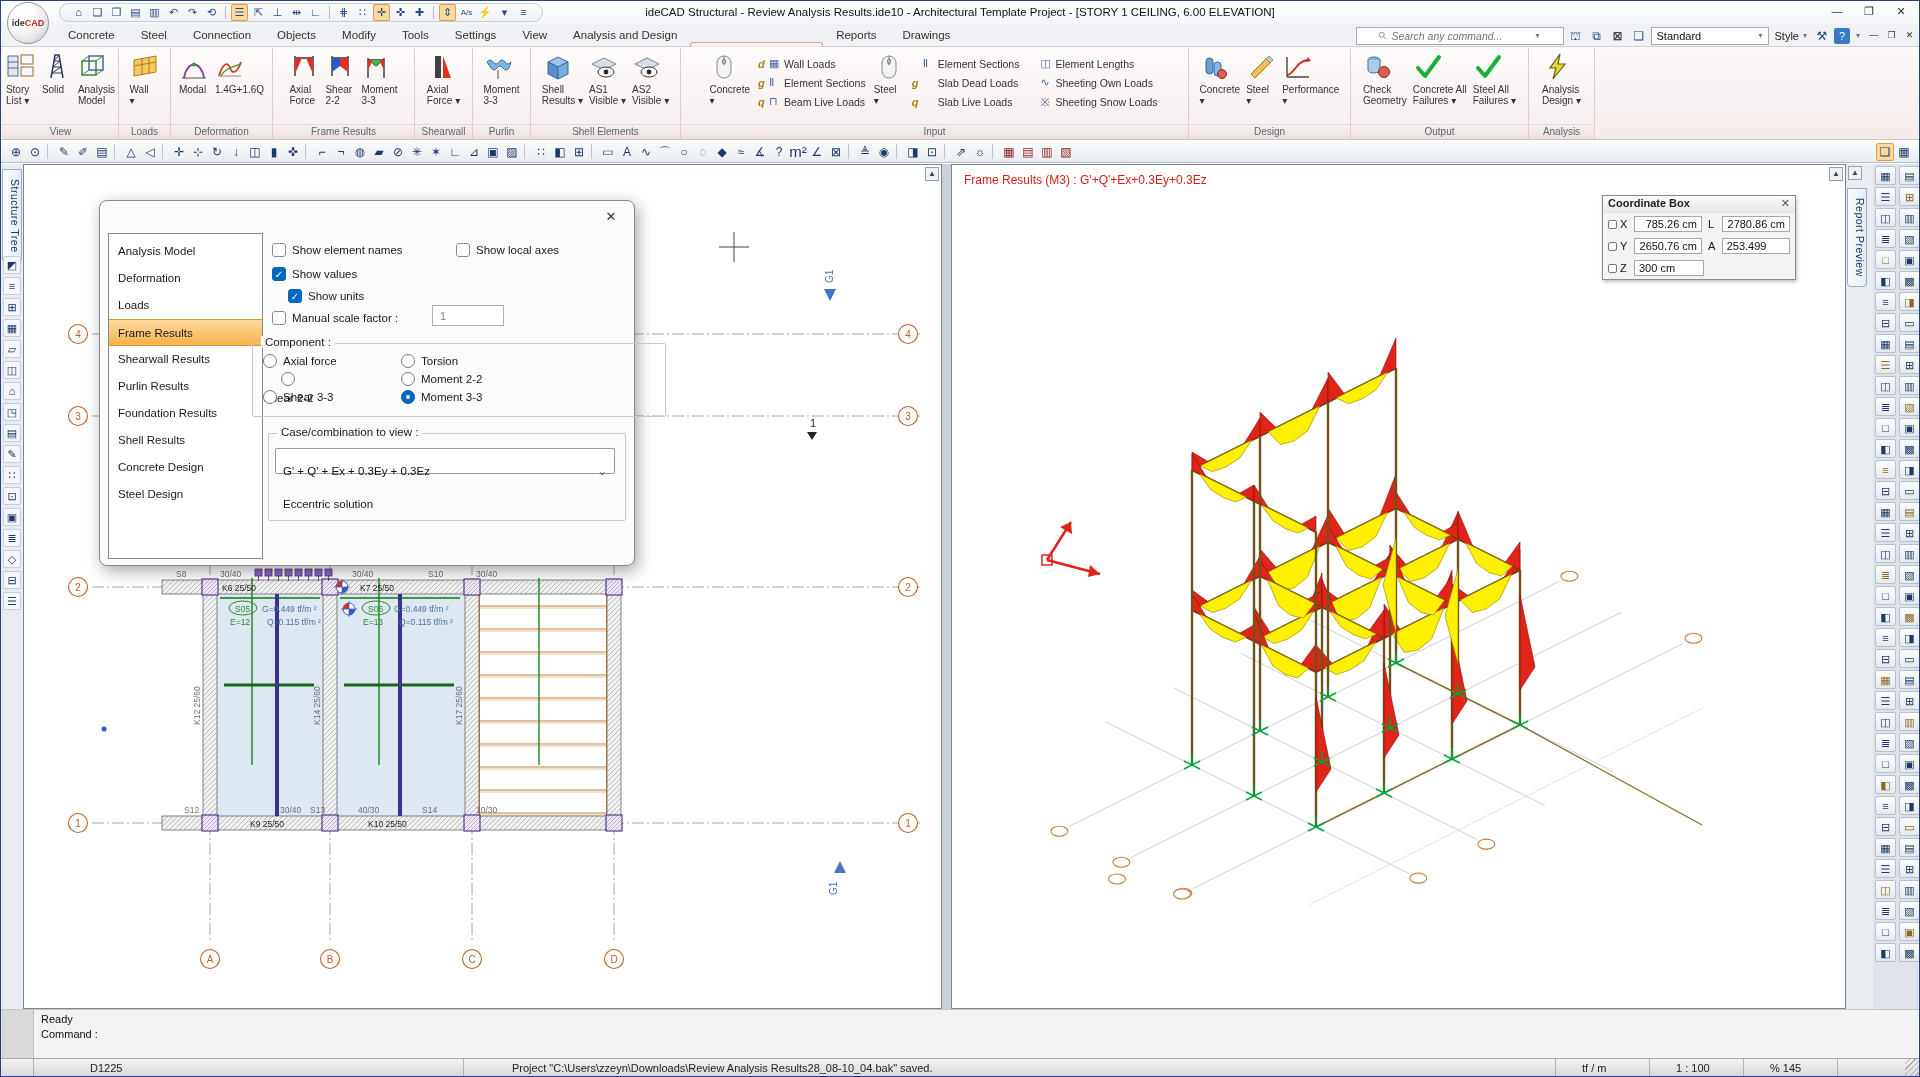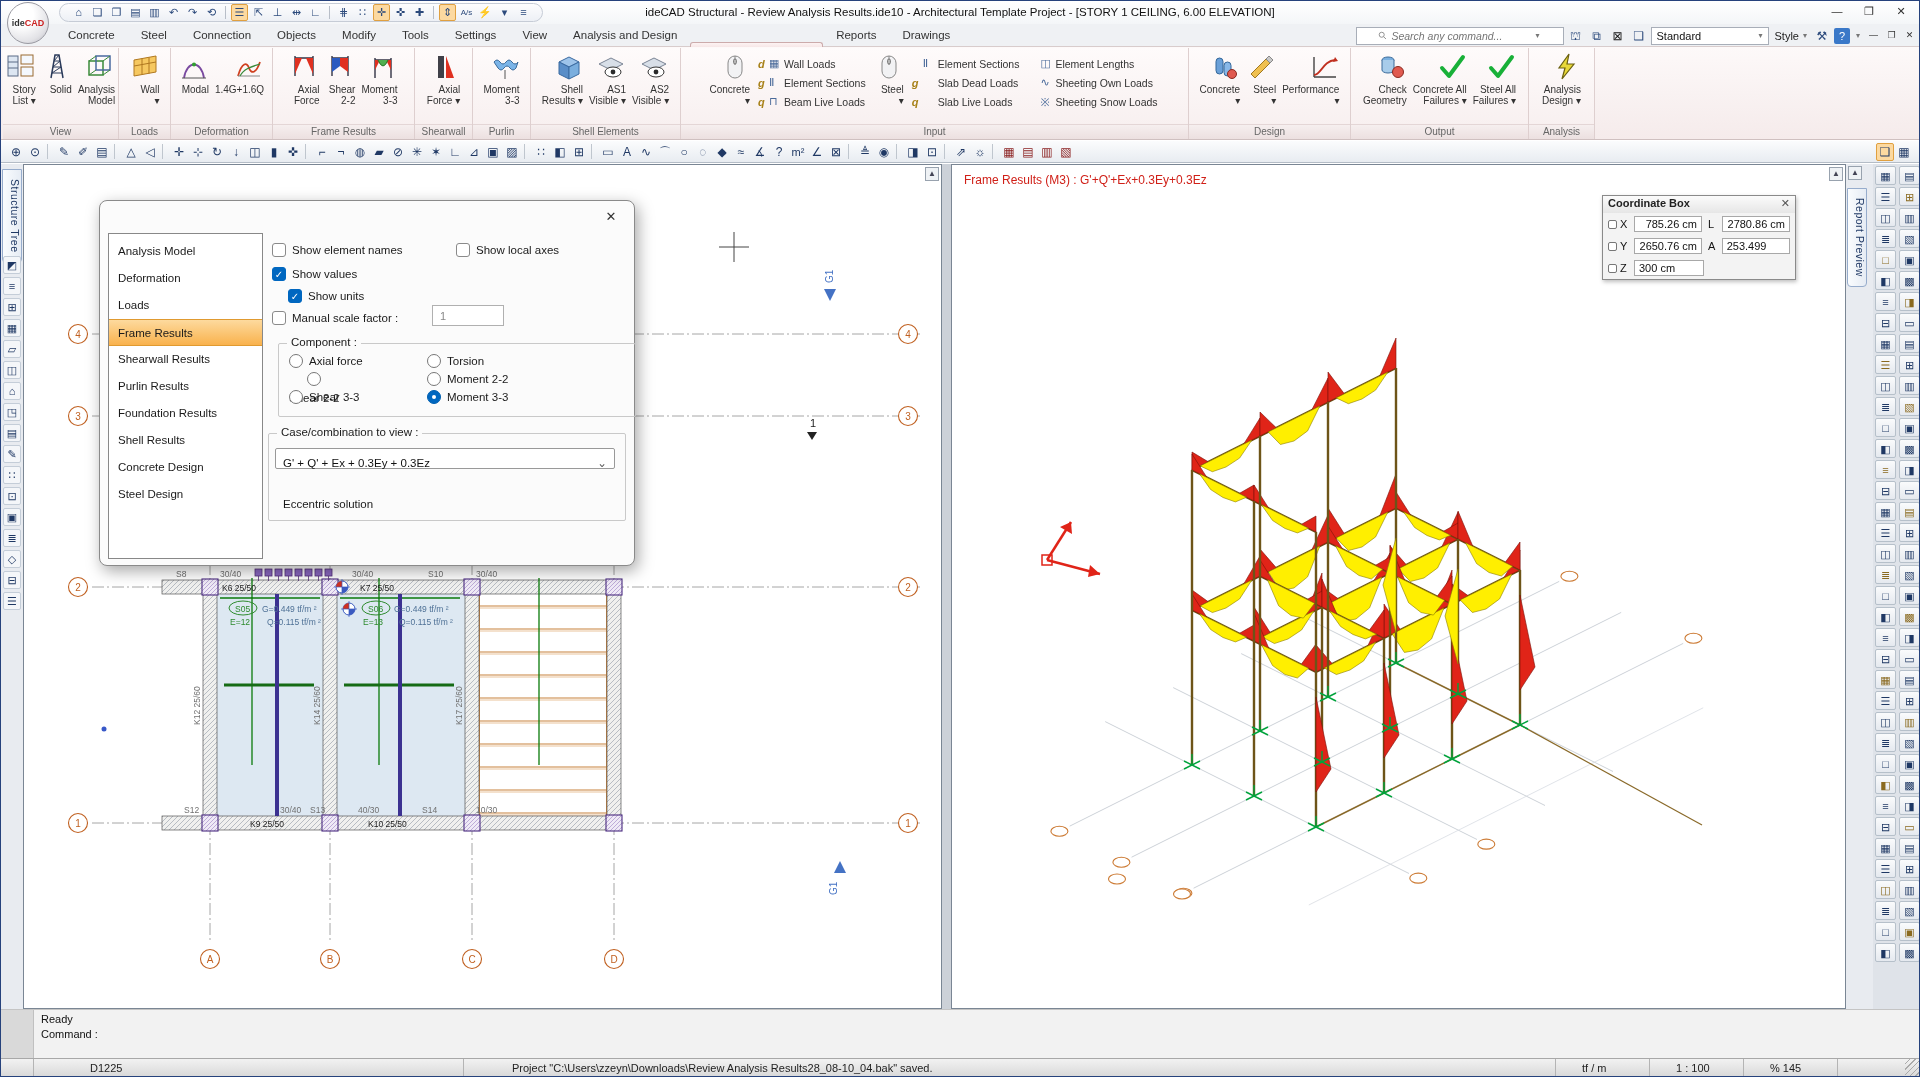--- a/index.html
+++ b/index.html
@@ -38,34 +38,34 @@
   #style-dd{font-size:11px;color:#222;display:flex;align-items:center;gap:4px;padding:0 3px;}
   #helpbtn{width:16px;height:16px;background:#3a78c8;color:#fff;font-size:11px;text-align:center;line-height:16px;border-radius:2px;}
   .cwinbtn{width:15px;height:15px;font-size:9px;text-align:center;line-height:15px;color:#333;}
   
   #ribbon{position:absolute;top:46px;left:0;right:0;height:93px;background:linear-gradient(#fdf9f9,#f5ebeb);
           border-bottom:1px solid #cfc0c0;display:flex;align-items:stretch;padding:1px 0 0 2px;}
   .rgroup{display:flex;flex-direction:column;border-right:1px solid #decfcf;background:linear-gradient(#fefbfb,#f7eeee);flex:0 0 auto;}
   .rbody{flex:1;display:flex;align-items:flex-start;justify-content:center;gap:2px;padding-top:3px;}
   .rglabel{height:15px;font-size:10px;color:#666;text-align:center;line-height:14px;
            background:linear-gradient(#f6efef,#ece0e0);border-top:1px solid #e4d6d6;}
-  .rbig{display:flex;flex-direction:column;align-items:flex-end;padding:1px 2px;border-radius:2px;}
+  .rbig{display:flex;flex-direction:column;align-items:flex-start;padding:1px 2px;border-radius:2px;}
   .rbig svg{width:30px;height:28px;}
   .rl{font-size:10px;line-height:11px;color:#333;text-align:center;white-space:nowrap;}
   .rcol{display:flex;flex-direction:column;gap:4px;padding:5px 4px 0 4px;}
   .rrow{display:flex;align-items:center;height:15px;font-size:10.5px;color:#333;white-space:nowrap;}
   .rrow .pre{color:#a8821a;font-weight:bold;min-width:11px;font-size:11px;font-style:italic;}
   .rrow .gly{color:#4a6a9a;min-width:15px;font-size:11px;}
   
   #toolbar{position:absolute;top:140px;left:0;right:0;height:22px;background:linear-gradient(#fbfcfd,#e8ecf1);
            border-bottom:1px solid #b4bcc6;display:flex;align-items:center;padding:0 6px;gap:1px;}
   .tbtn{width:18px;height:18px;font-size:12px;line-height:18px;text-align:center;color:#1f3864;}
   .tbtn.red{color:#8b2020;}
   .tbtn.orange{background:#fcd9a0;border:1px solid #e0a040;border-radius:2px;line-height:16px;}
-  .tbtn.small{font-size:11px;}
+  .tbtn.small{font-size:15px;}
   .tsep{width:5px;height:15px;border-left:1px solid #bfc6ce;margin:0 2px;}
   .tspacer{flex:1;}
   
   #main{position:absolute;top:163px;left:0;right:0;height:845px;background:#9aa2ae;}
   #leftrail{position:absolute;left:0;top:0;width:22px;height:100%;background:#e8ebf0;}
   .vtab{position:absolute;left:1px;top:5px;width:20px;padding:9px 0;background:linear-gradient(90deg,#fafcfe,#e6ecf4);
         border:1px solid #96accc;border-radius:0 0 4px 4px;font-size:10.5px;color:#1f3864;
         writing-mode:vertical-rl;text-align:center;letter-spacing:.5px;}
   #lr-icons{position:absolute;top:92px;left:1px;width:20px;display:flex;flex-direction:column;gap:3px;align-items:center;}
   .lr-btn{width:18px;height:18px;font-size:11px;color:#1f3864;text-align:center;line-height:17px;
@@ -107,21 +107,21 @@
   .box.c{background:#0067c0;border-color:#0067c0;}
   .rad{width:14px;height:14px;border-radius:50%;border:1px solid #777;background:#fff;flex:0 0 auto;position:relative;}
   .rad.c{background:#0067c0;border-color:#005fb0;}
   .rad.c::after{content:"";position:absolute;left:4px;top:4px;width:4px;height:4px;border-radius:50%;background:#fff;}
   .radio{position:absolute;display:flex;align-items:center;gap:6px;color:#1a1a1a;}
   .fset{position:absolute;border:1px solid #c9c9c9;border-radius:2px;}
   .fleg{position:absolute;top:-8px;left:8px;background:#fbfbfb;padding:0 4px;color:#1a1a1a;}
   #dlg-scale-input{position:absolute;left:332px;top:104px;width:72px;height:21px;border:1px solid #b0b0b0;background:#fff;
                    color:#888;font-size:11px;padding:0 7px;line-height:20px;}
   .combo{position:absolute;left:6px;top:14px;right:10px;height:21px;border:1px solid #999;border-radius:2px;background:#fff;
-         line-height:20px;padding:4px 7px;color:#111;display:flex;justify-content:space-between;}
+         line-height:20px;padding:12px 7px;color:#111;display:flex;justify-content:space-between;}
   .combo .car{color:#555;}
   #dlg-ecc{position:absolute;left:14px;top:64px;color:#1a1a1a;}
   
   #statusup{position:absolute;top:1008px;left:0;right:0;height:49px;background:#f2f2f2;border-top:1px solid #c4c4c4;}
   #statusup .leftcol{position:absolute;left:0;top:0;width:33px;height:100%;background:#d9d9d9;border-right:1px solid #c0c0c0;}
   #st-ready{position:absolute;left:40px;top:3px;font-size:11px;color:#111;}
   #st-cmd{position:absolute;left:40px;top:18px;font-size:11px;color:#111;}
   #statusstrip{position:absolute;top:1057px;left:0;right:0;height:19px;display:flex;
                background:linear-gradient(#f2f2f2,#d8d8d8);border-top:1px solid #a8a8a8;font-size:11px;color:#222;align-items:flex-end;}
   .scell{border-right:1px solid #b4b4b4;display:flex;align-items:center;height:100%;}
@@ -1094,21 +1094,21 @@
           <div class="chk" style="left: 188px; top: 88px;">
             <span class="box c">✓</span>
             <span>Show units</span>
           </div>
           <div class="chk" style="left: 172px; top: 110px;">
             <span class="box"></span>
             <span>Manual scale factor :</span>
           </div>
         </div>
       <div id="dlg-scale-input">1</div>
-      <div class="fset" id="fset-comp" style="left:178px;top:142px;width:358px;height:74px;">
+      <div class="fset" id="fset-comp" style="left:152px;top:142px;width:414px;height:74px;">
         <span class="fleg">Component :</span>
         <div id="dlg-radios">
             <div class="radio" style="left: 10px; top: 10px;">
               <span class="rad"></span>
               <span>Axial force</span>
             </div>
             <div class="radio" style="left: 10px; top: 28px; flex-direction: column;">
               <span class="rad"></span>
               <span>Shear 2-2</span>
             </div>

